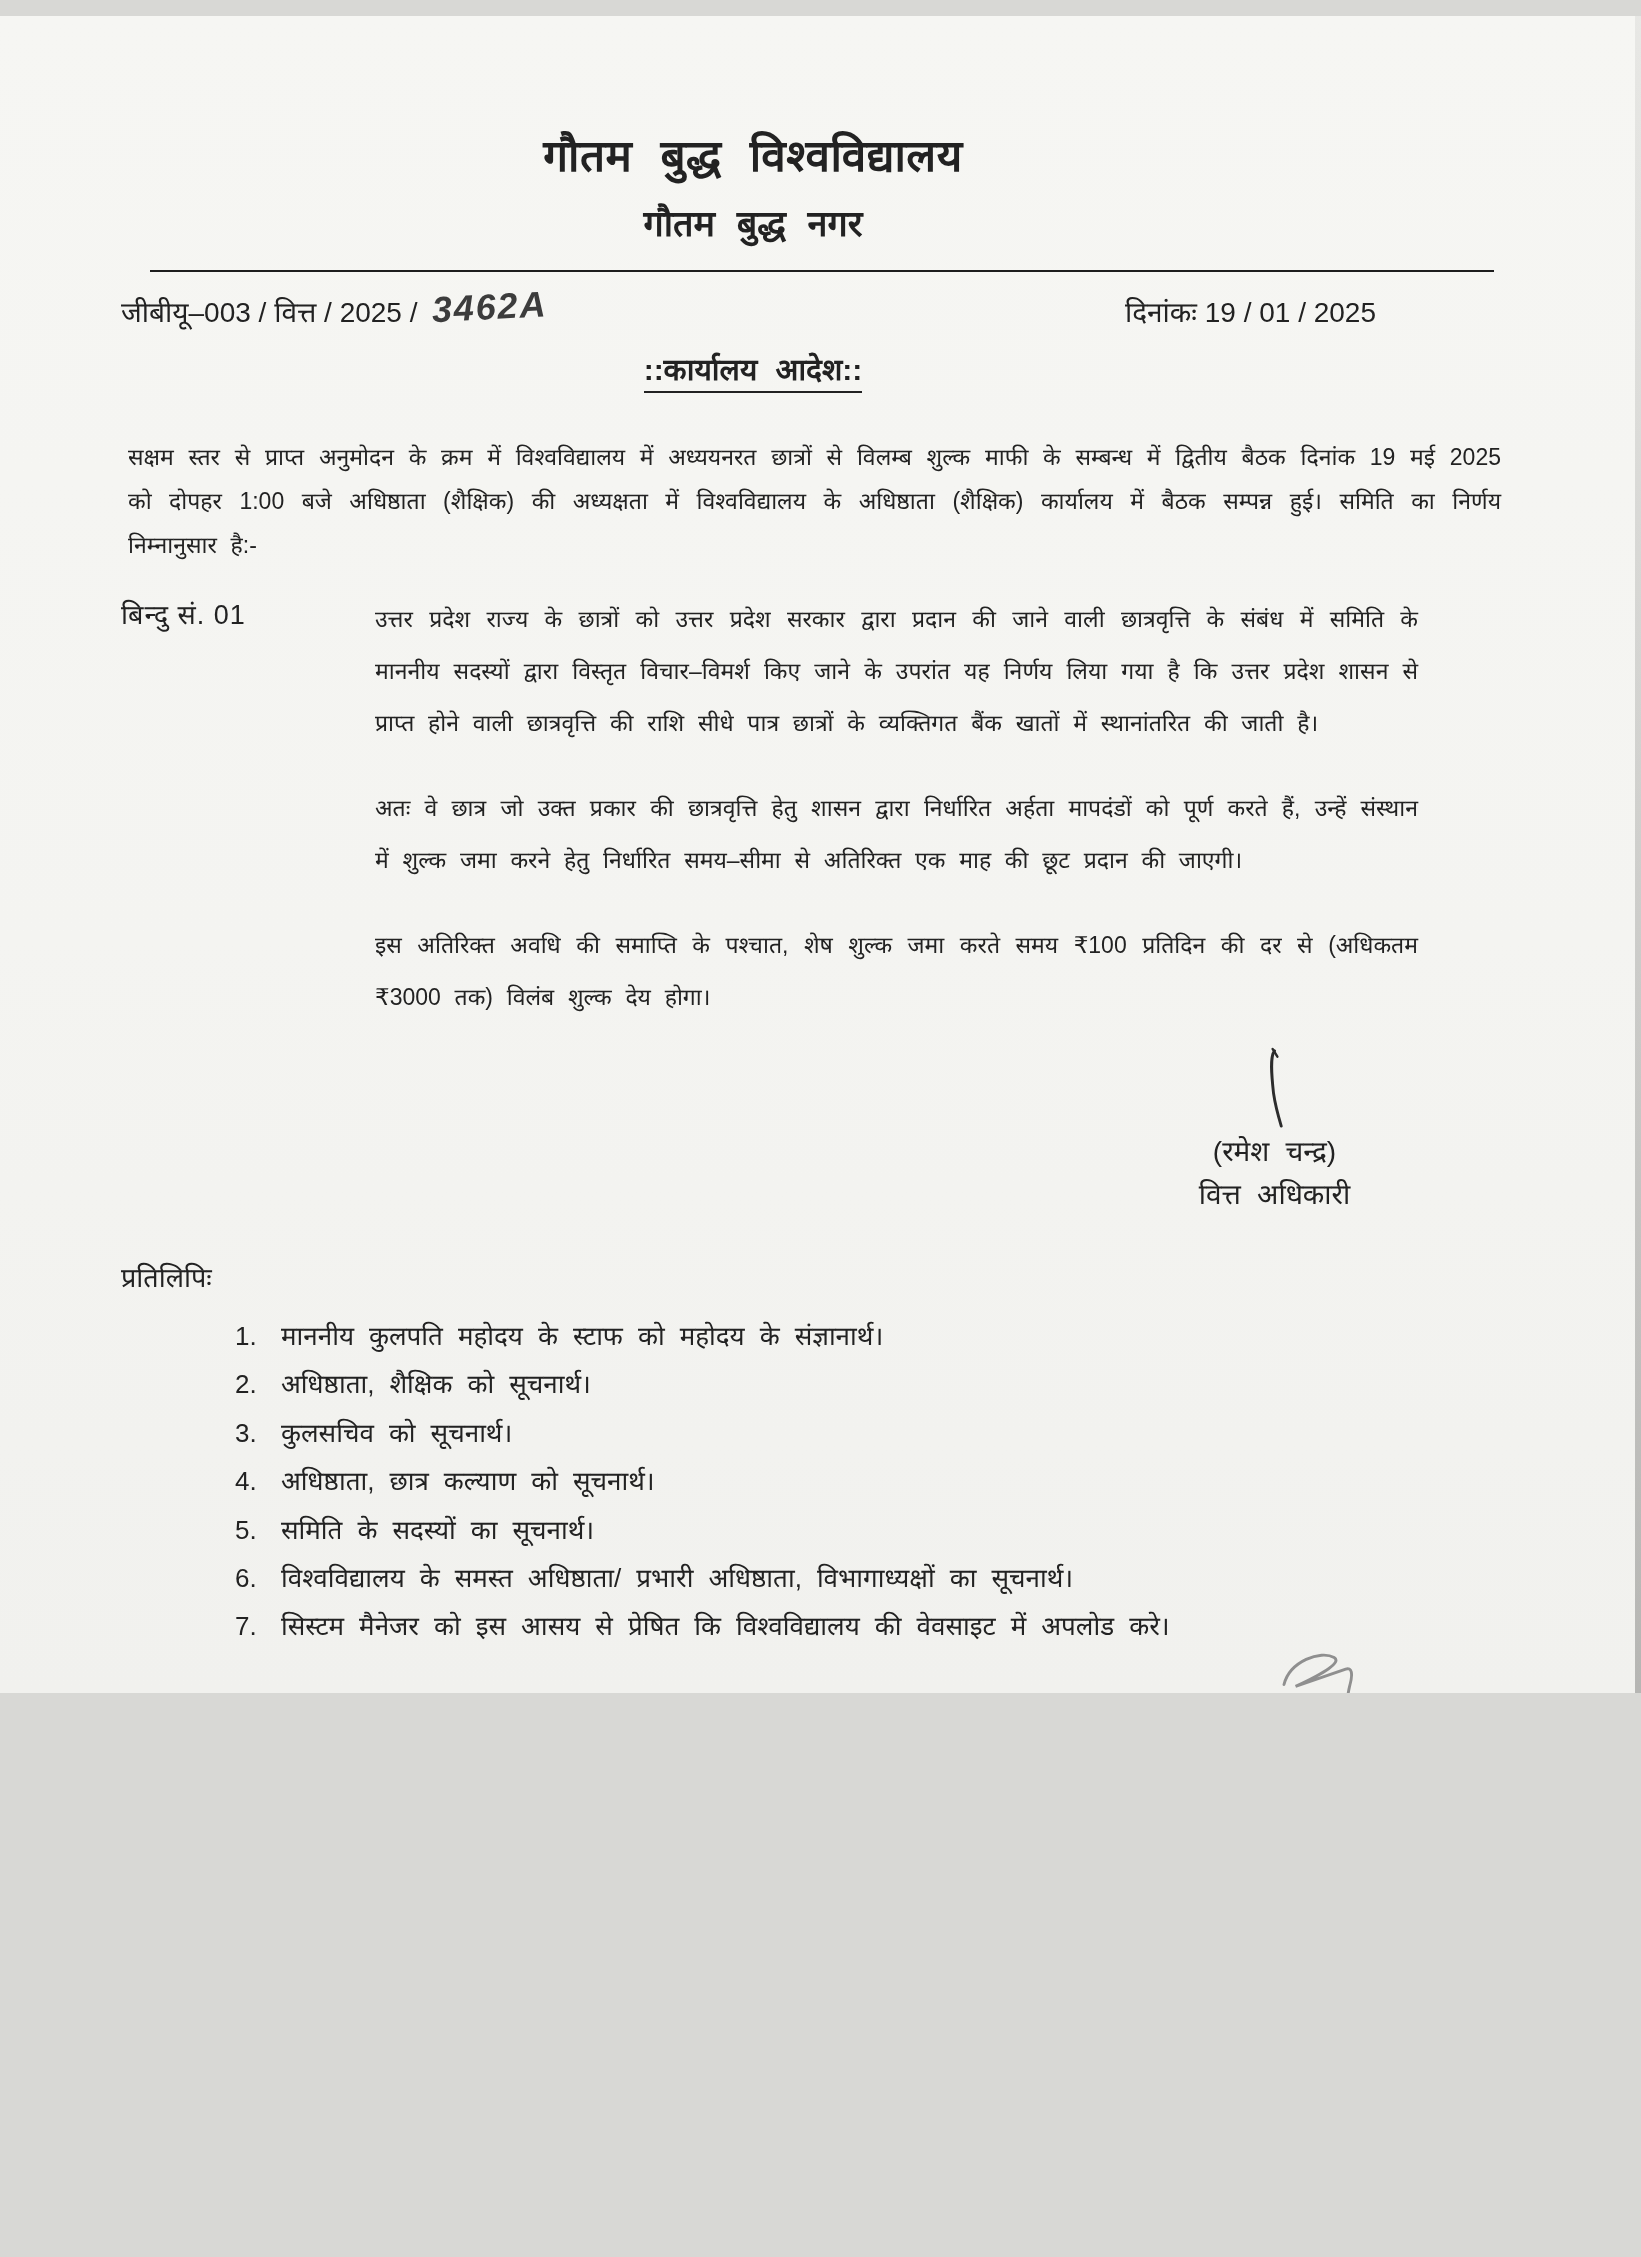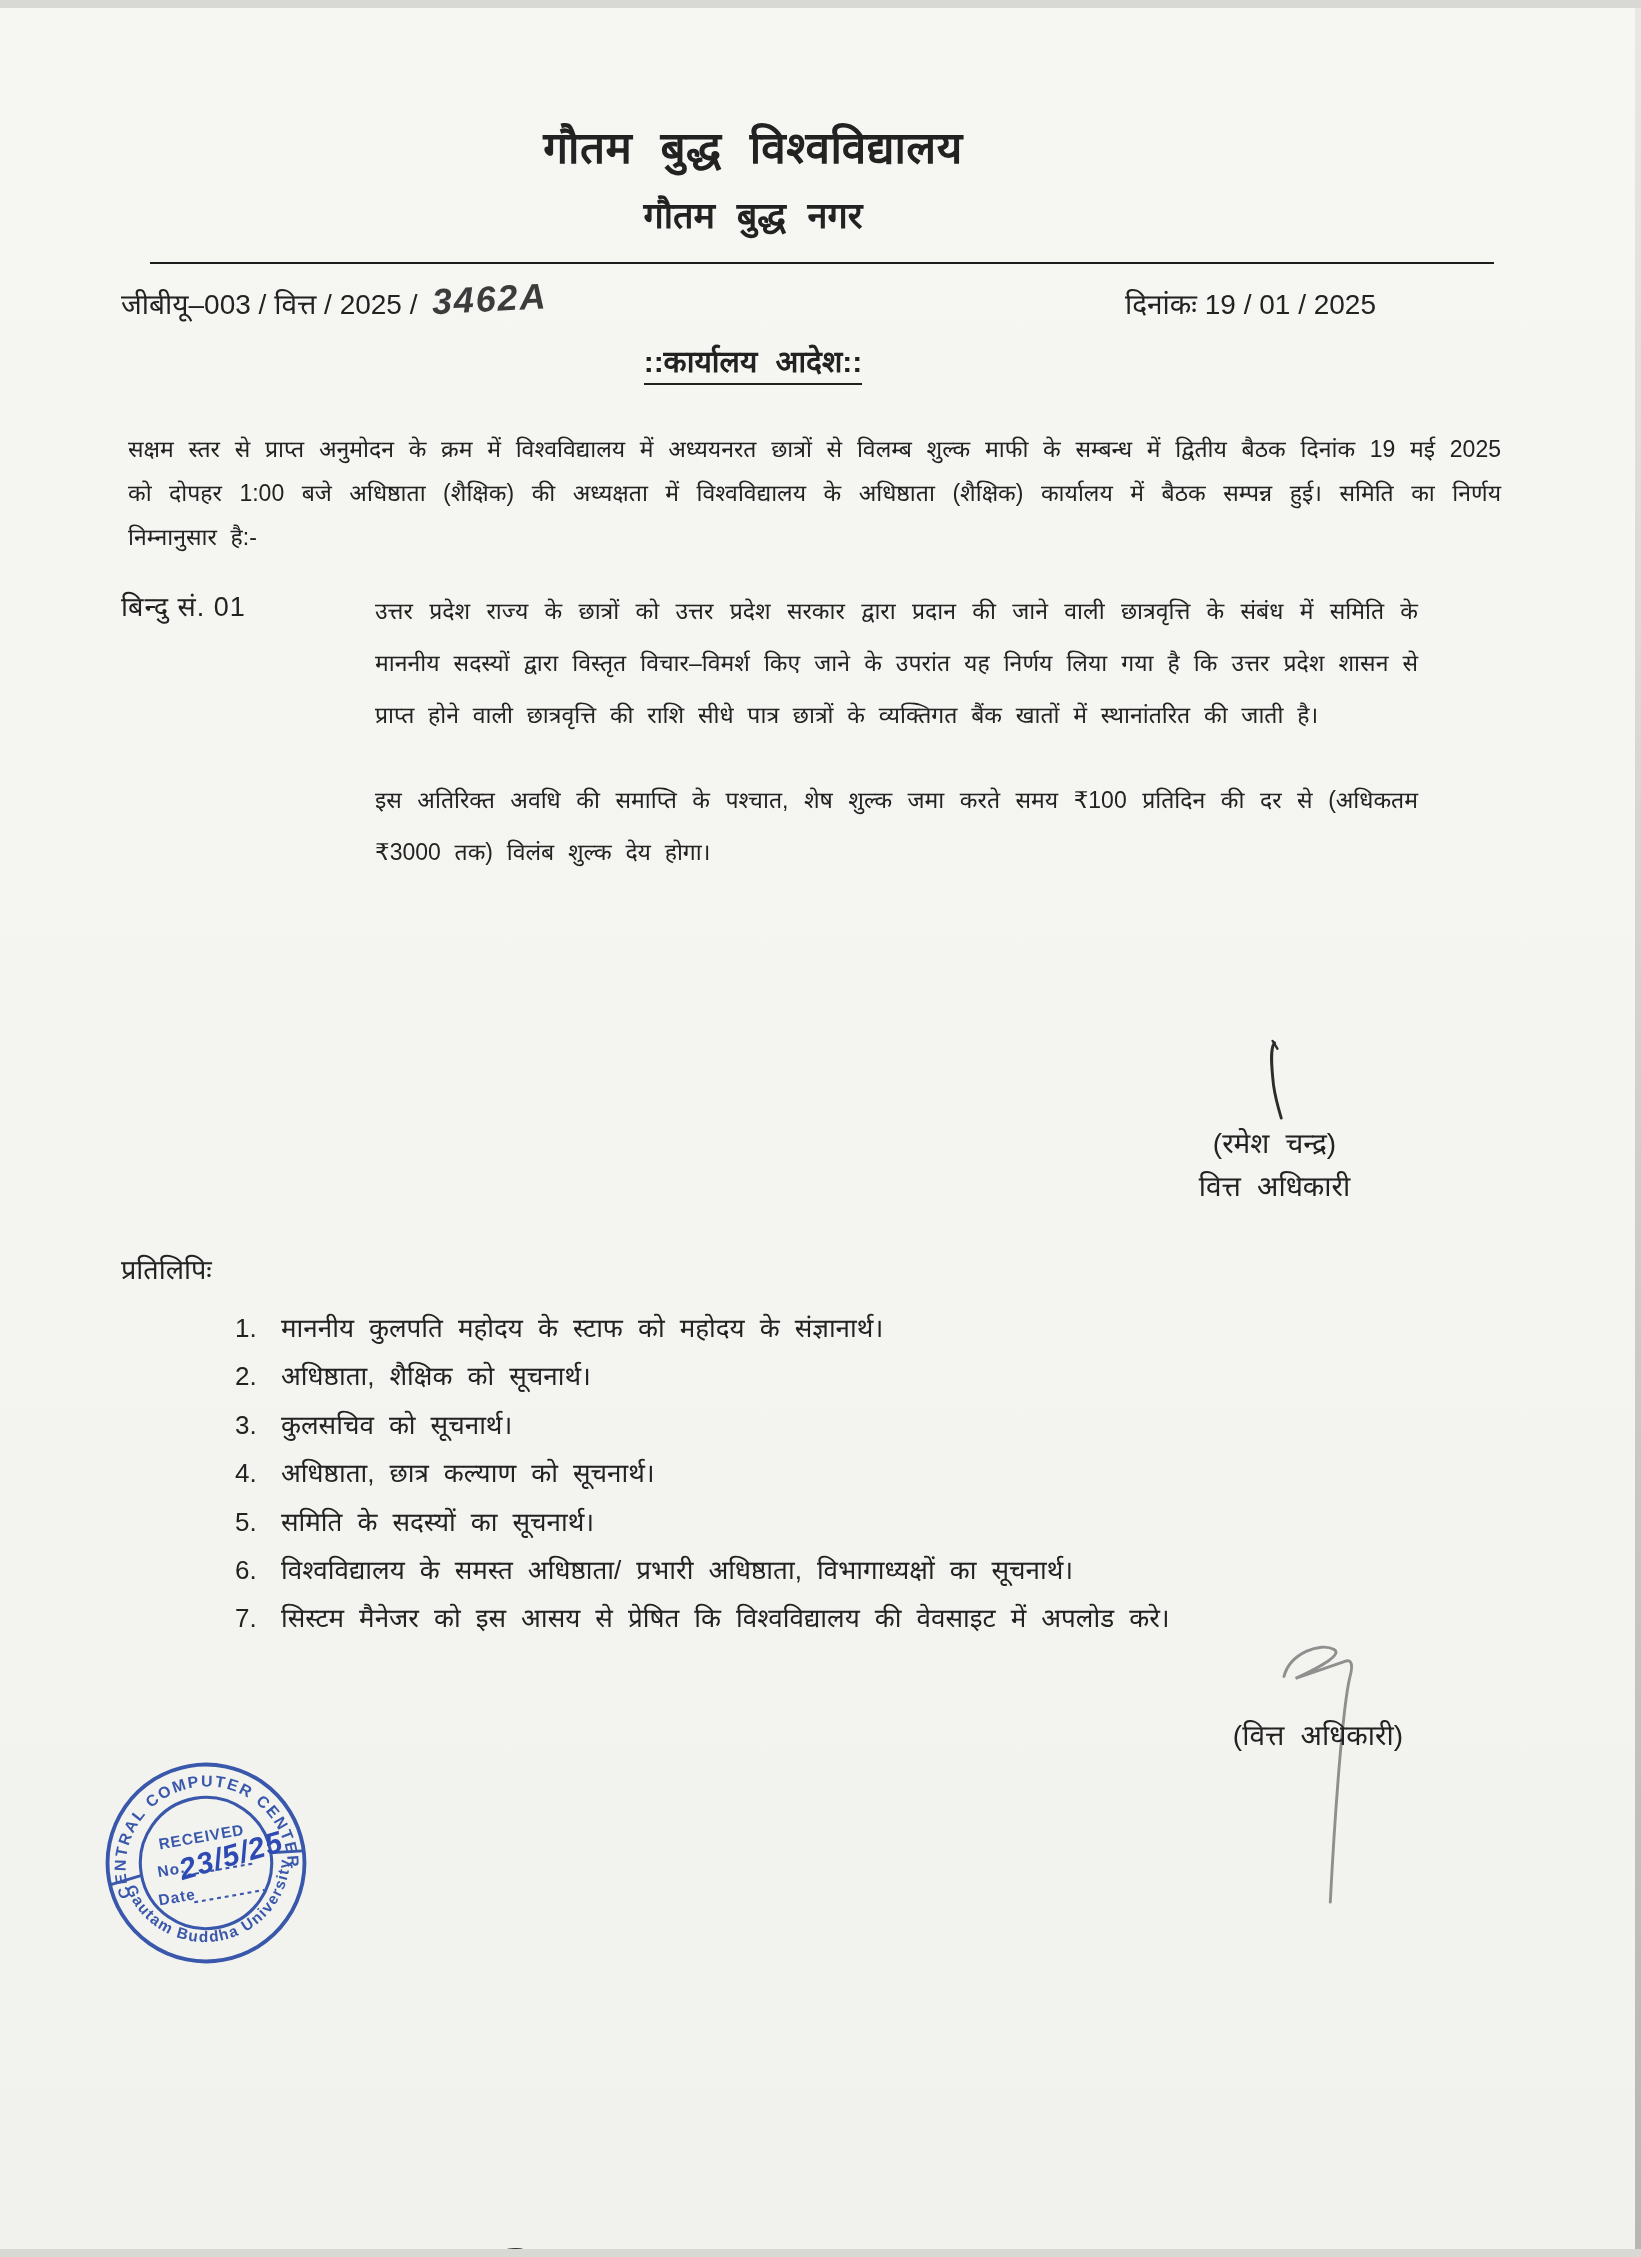--- a/index.html
+++ b/index.html
@@ -1,19 +1,19 @@
 <!DOCTYPE html>
 <html lang="hi"><head>
 <meta charset="utf-8">
 <style>
   html,body{margin:0;padding:0;background:#d8d8d5;}
   .page{
     position:relative;
-    width:1641px;height:2241px;
-    margin:8px auto;
+    width:1641px;height:1677px;
+    margin:16px auto;
     background:linear-gradient(180deg,#f6f6f3 0%,#f4f4f1 55%,#f1f1ee 100%);
     font-family:"Liberation Sans","DejaVu Sans",sans-serif;
     color:#222;
     overflow:hidden;
   }
   .page::after{
     content:"";position:absolute;top:0;right:0;width:5.8px;height:100%;
     background:linear-gradient(180deg,rgba(150,150,148,.15),rgba(110,110,108,.45));
   }
   .speck{position:absolute;left:502px;top:2240px;width:25px;height:10.6px;background:#3a3a38;border-radius:50% 40% 50% 40%;}
@@ -88,20 +88,21 @@
   <div class="order-heading">
     <span>::कार्यालय आदेश::</span>
   </div>
 
   <p class="intro">सक्षम स्तर से प्राप्त अनुमोदन के क्रम में विश्वविद्यालय में अध्ययनरत छात्रों से विलम्ब शुल्क माफी के सम्बन्ध में द्वितीय बैठक दिनांक 19 मई 2025 को दोपहर 1:00 बजे अधिष्ठाता (शैक्षिक) की अध्यक्षता में विश्वविद्यालय के अधिष्ठाता (शैक्षिक) कार्यालय में बैठक सम्पन्न हुई। समिति का निर्णय निम्नानुसार है:-</p>
 
   <div class="point">
     <div class="point-label">बिन्दु सं. 01</div>
     <div class="point-body">
       <p>उत्तर प्रदेश राज्य के छात्रों को उत्तर प्रदेश सरकार द्वारा प्रदान की जाने वाली छात्रवृत्ति के संबंध में समिति के माननीय सदस्यों द्वारा विस्तृत विचार–विमर्श किए जाने के उपरांत यह निर्णय लिया गया है कि उत्तर प्रदेश शासन से प्राप्त होने वाली छात्रवृत्ति की राशि सीधे पात्र छात्रों के व्यक्तिगत बैंक खातों में स्थानांतरित की जाती है।</p>
+      <p>अतः वे छात्र जो उक्त प्रकार की छात्रवृत्ति हेतु शासन द्वारा निर्धारित अर्हता मापदंडों को पूर्ण करते हैं, उन्हें संस्थान में शुल्क जमा करने हेतु निर्धारित समय–सीमा से अतिरिक्त एक माह की छूट प्रदान की जाएगी।</p>
       <p>इस अतिरिक्त अवधि की समाप्ति के पश्चात, शेष शुल्क जमा करते समय ₹100 प्रतिदिन की दर से (अधिकतम ₹3000 तक) विलंब शुल्क देय होगा।</p>
     </div>
   </div>
 
   <div class="sig1">
     <svg class="stroke" width="39" height="81" viewBox="0 0 40 84">
       <path d="M20,4 C 15,10 17,30 19,48 C 21,62 24,72 27,82" fill="none" stroke="#2c2c2c" stroke-width="3" stroke-linecap="round"></path>
       <path d="M18,2 L 23,10" fill="none" stroke="#2c2c2c" stroke-width="2.5" stroke-linecap="round"></path>
     </svg>
     <div>(रमेश चन्द्र)</div>

